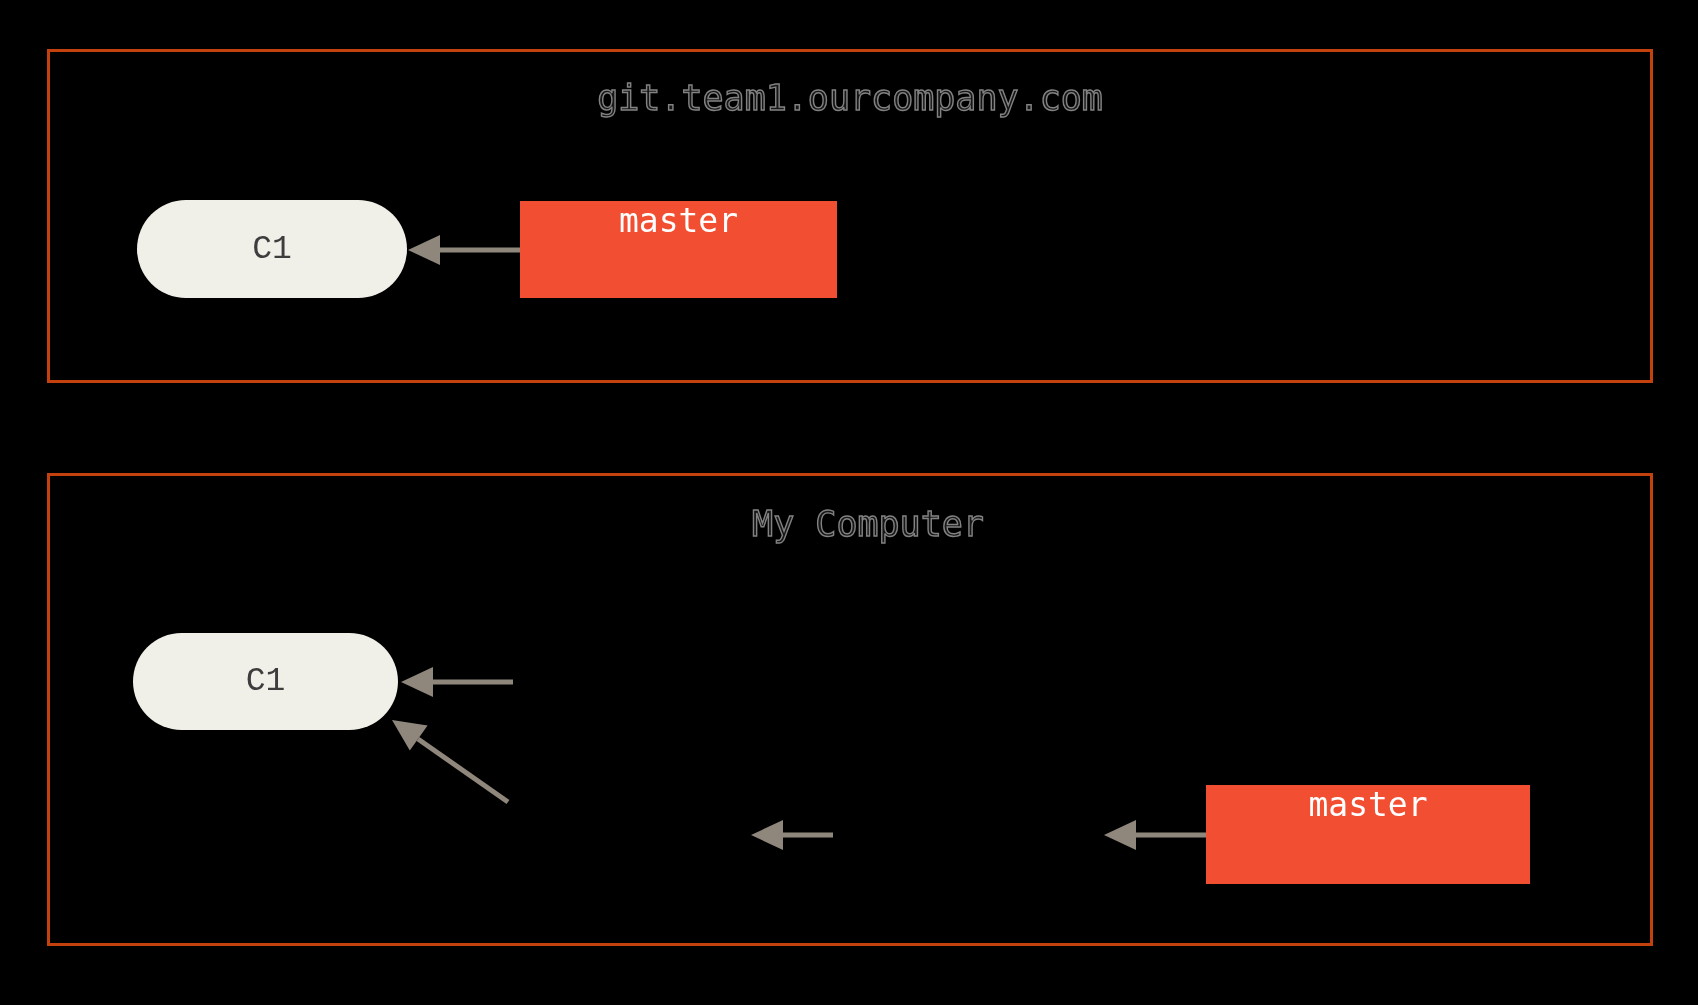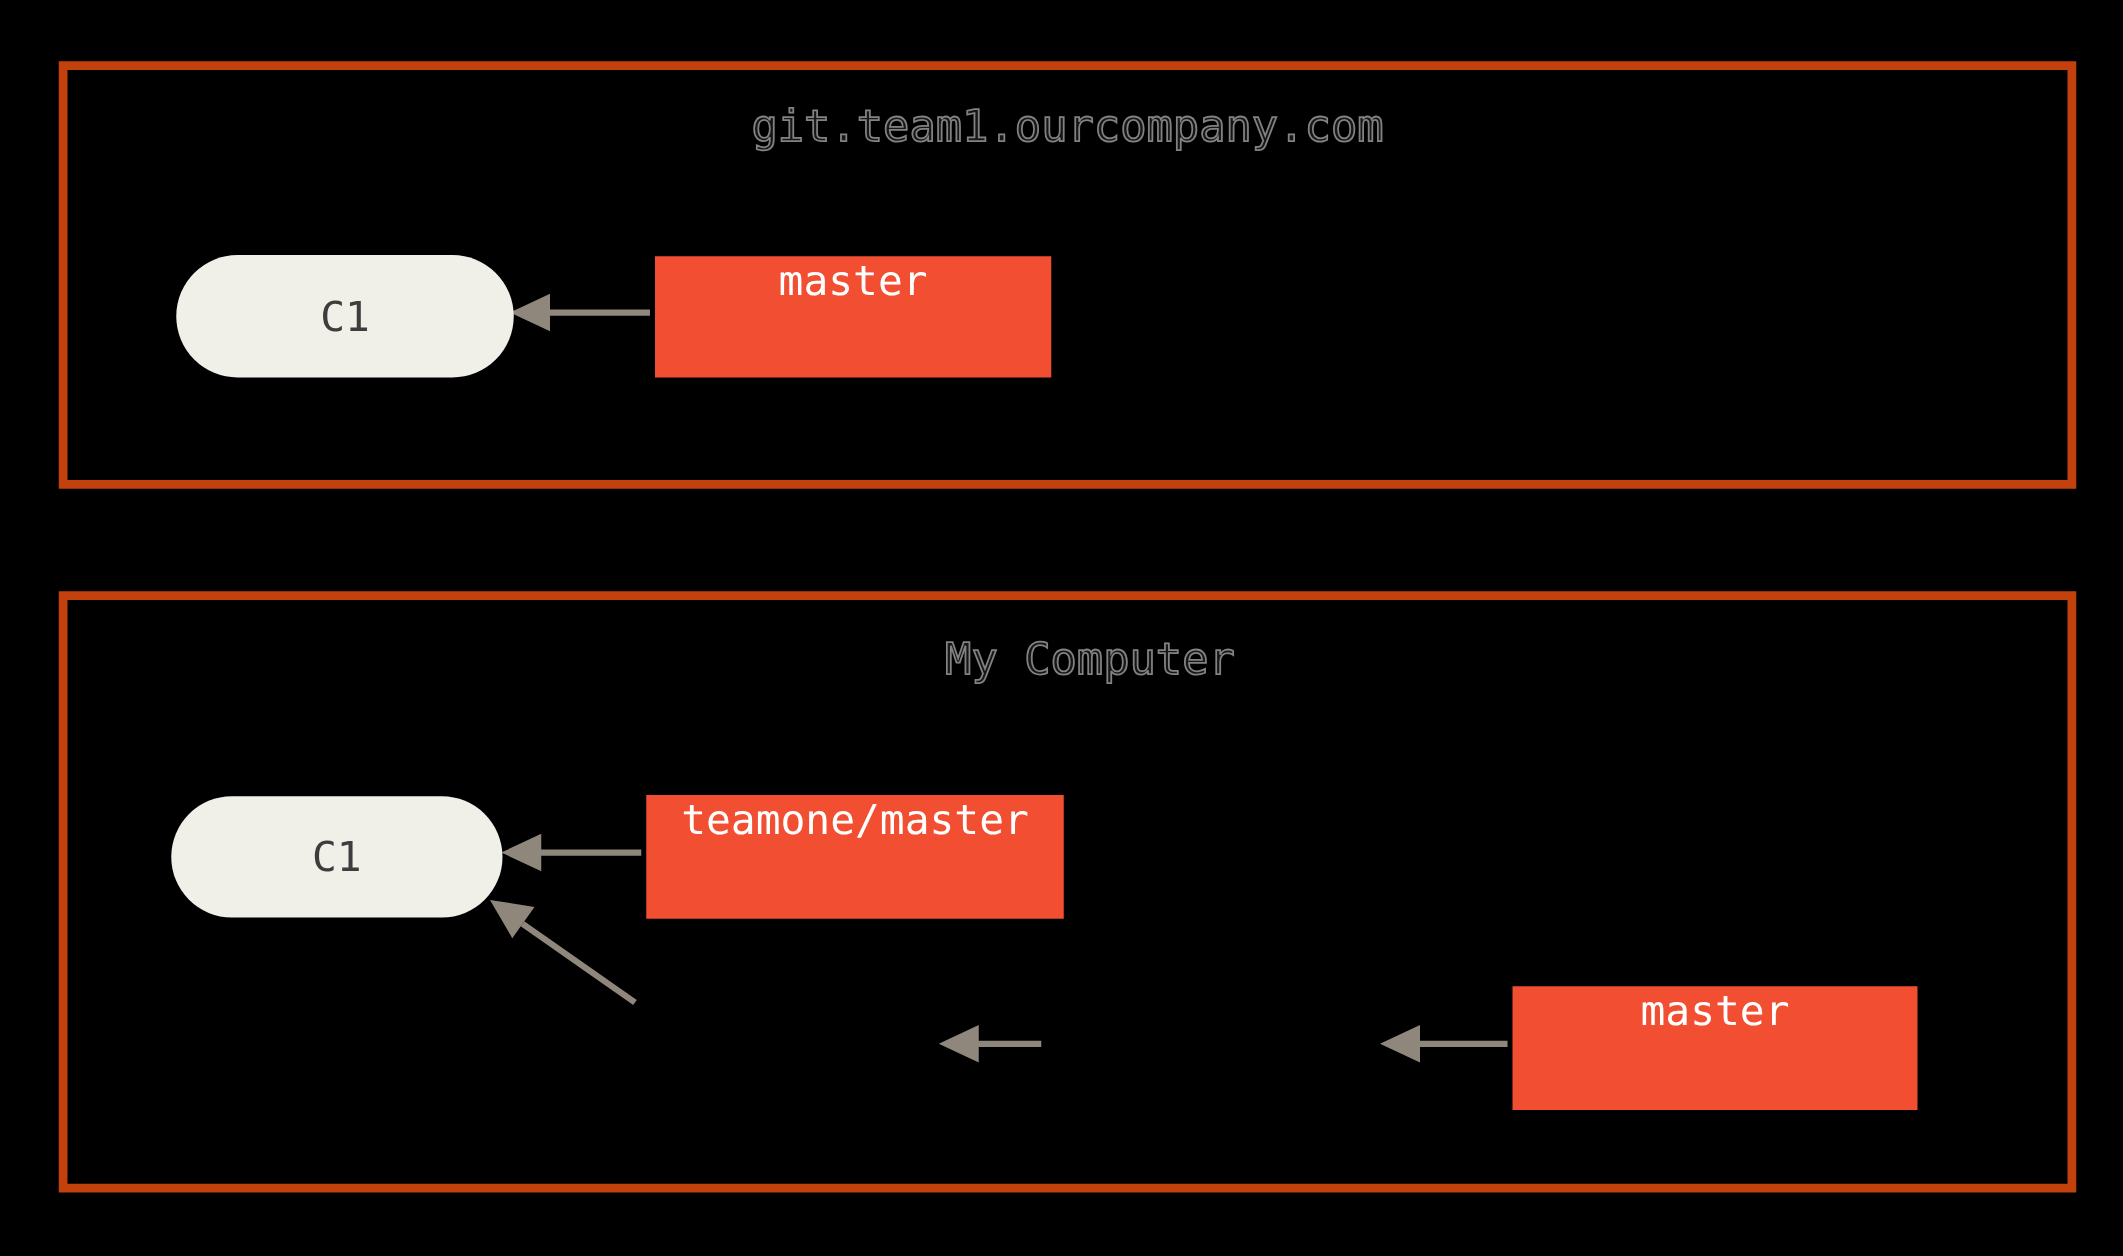--- a/index.html
+++ b/index.html
@@ -17,21 +17,21 @@
   }
   .arrow-layer {
     position: absolute;
     left: 0; top: 0;
     width: 1698px;
     height: 1005px;
     z-index: 1;
   }
   .panel {
     position: absolute;
-    border: 7px solid #c2410c;
+    border: 3px solid #c2410c;
     background: transparent;
     z-index: 2;
   }
   .panel-remote {
     left: 47px; top: 49px;
     width: 1600px; height: 328px;
   }
   .panel-local {
     left: 47px; top: 473px;
     width: 1600px; height: 467px;
@@ -50,20 +50,21 @@
   .panel-local .panel-title { top: 28px; padding-left: 36px; }
   .commit-node {
     position: absolute;
     background: #f0efe8;
     border-radius: 49px;
     display: flex;
     align-items: center;
     justify-content: center;
     color: #3d3d3d;
     font-size: 33px;
+    font-family: Liberation Mono, monospace;
   }
   .branch-box {
     position: absolute;
     background: #f14e32;
     display: flex;
     align-items: flex-start;
     justify-content: center;
     color: #ffffff;
     font-size: 33px;
     white-space: nowrap;
@@ -114,21 +115,18 @@
     <div class="branch-box remote-master">
       <span>master</span>
     </div>
   </section>
 
   <section class="panel panel-local">
     <div class="panel-title">My Computer</div>
     <div class="commit-node local-c1">
       <span>C1</span>
     </div>
-    <div class="branch-box local-teamone">
-      <span>teamone/master</span>
-    </div>
     <div class="branch-box local-master">
       <span>master</span>
     </div>
   </section>
 
 </div>
 
 </body></html>

